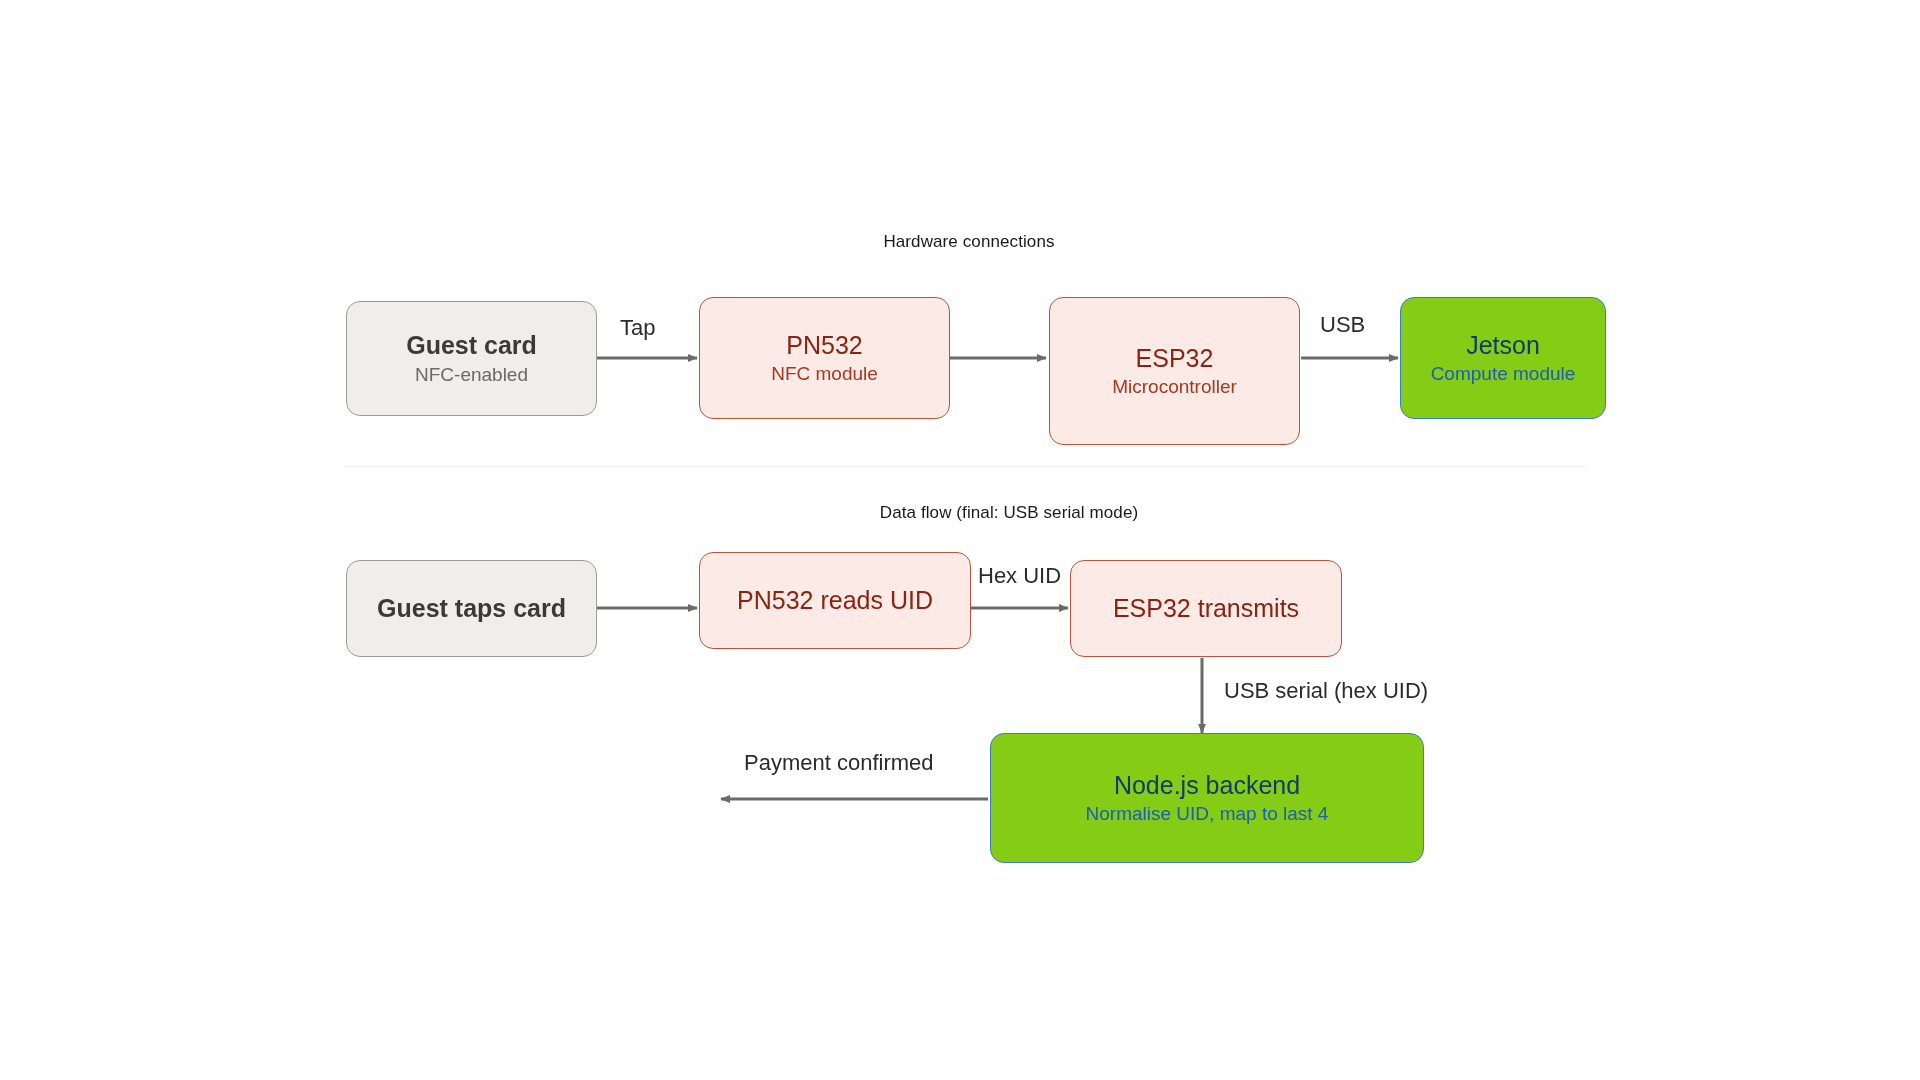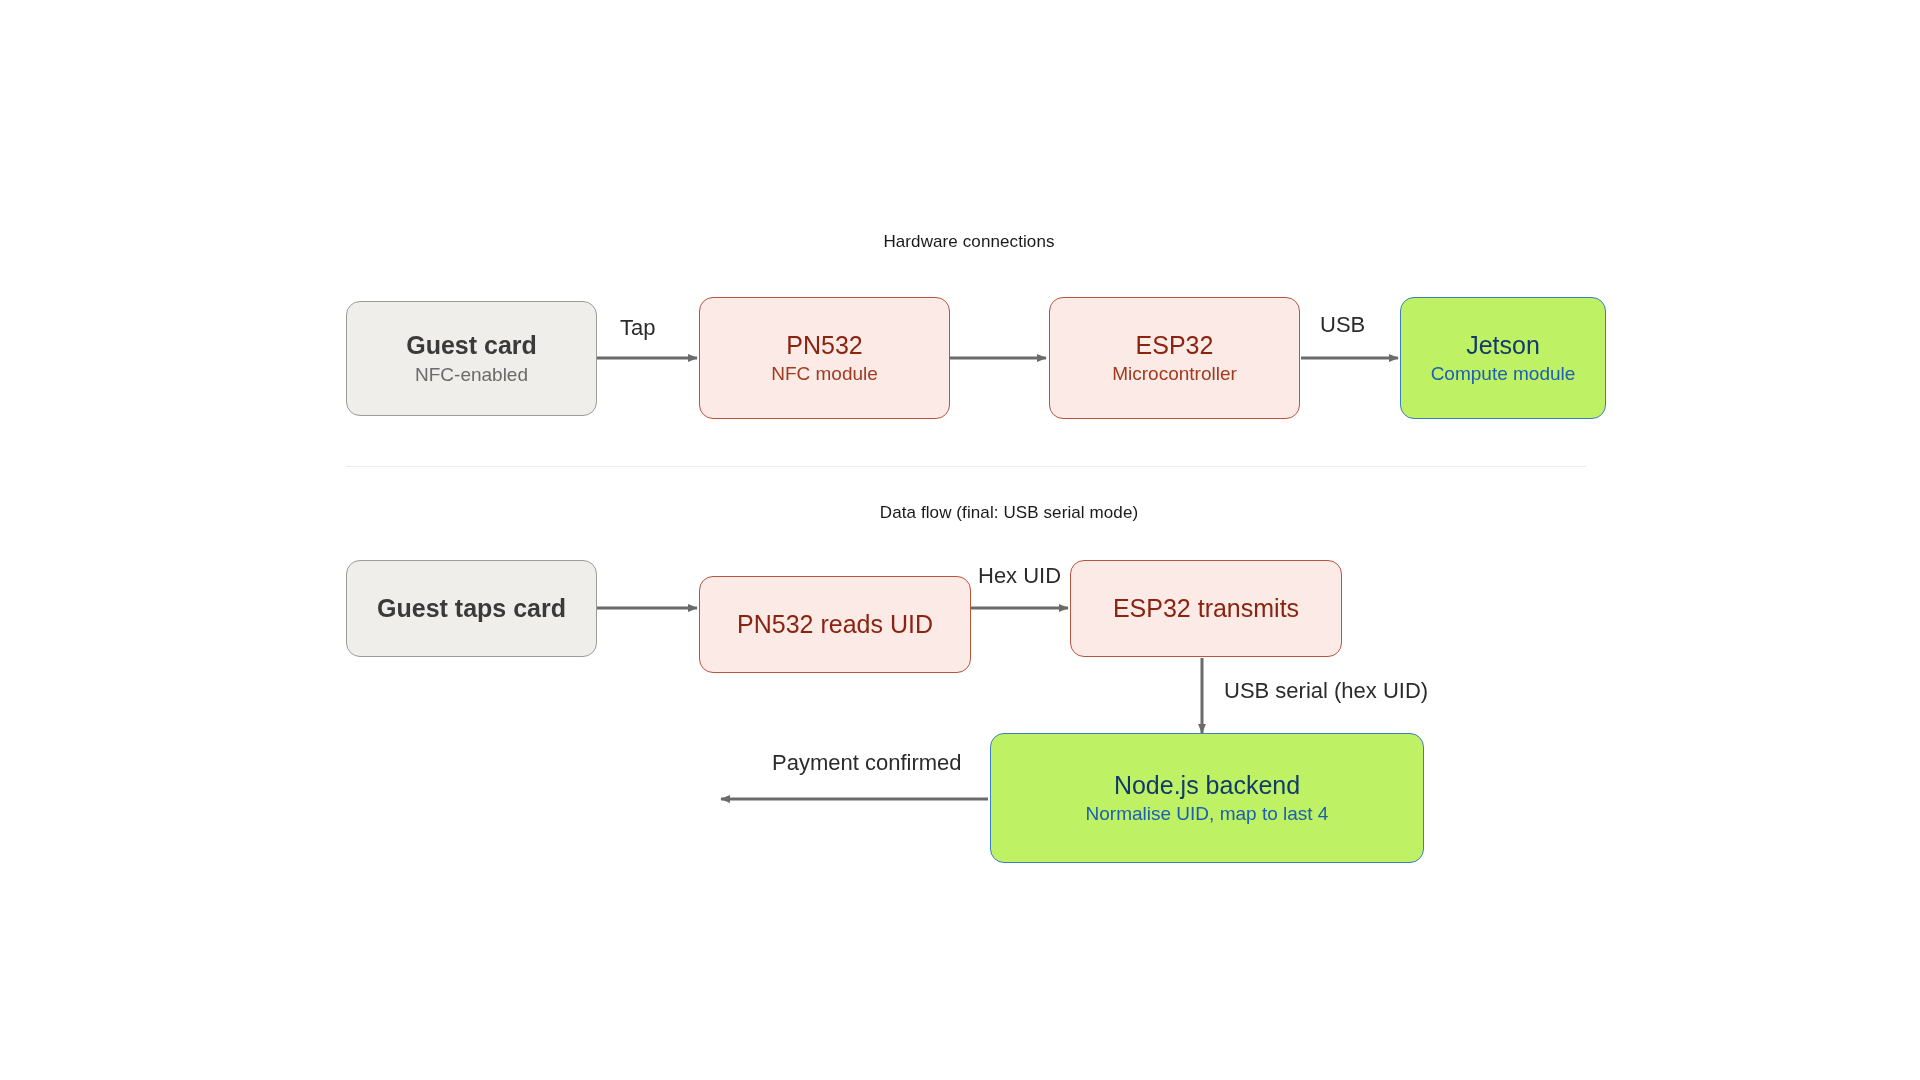--- a/index.html
+++ b/index.html
@@ -81,21 +81,21 @@
   
   .node.red {
     background: #fbeae6;
     border-color: #b8553f;
   }
   .node.red .title { color: #8a2410; }
   .node.red .sub   { color: #a13b20; }
 
   
   .node.blue {
-    background: #bef264;
+    background: #84cc16;
     border-color: #3c7ec4;
   }
   .node.blue .title { color: #123a6b; }
   .node.blue .sub   { color: #1a5fb4; }
 
   
   .edge-label {
     position: absolute;
     font-size: 22px;
     color: #2b2b2b;
@@ -151,48 +151,48 @@
   <div class="node grey" style="left:346px; top:301px; width:251px; height:115px;">
     <div class="title">Guest card</div>
     <div class="sub">NFC-enabled</div>
   </div>
 
   <div class="node red" style="left:699px; top:297px; width:251px; height:122px;">
     <div class="title">PN532</div>
     <div class="sub">NFC module</div>
   </div>
 
-  <div class="node red" style="left:1049px; top:297px; width:251px; height:122px;">
+  <div class="node red" style="left:1049px; top:297px; width:251px; height:148px;">
     <div class="title">ESP32</div>
     <div class="sub">Microcontroller</div>
   </div>
 
   <div class="node blue" style="left:1400px; top:297px; width:206px; height:122px;">
     <div class="title">Jetson</div>
     <div class="sub">Compute module</div>
   </div>
 
   <div class="edge-label" style="left:618px; top:315px;">Tap</div>
   <div class="edge-label" style="left:1318px; top:312px;">USB</div>
 
   <div class="node grey" style="left:346px; top:560px; width:251px; height:97px;">
     <div class="title">Guest taps card</div>
   </div>
 
-  <div class="node red" style="left:699px; top:576px; width:272px; height:97px;">
+  <div class="node red" style="left:699px; top:552px; width:272px; height:97px;">
     <div class="title">PN532 reads UID</div>
   </div>
 
   <div class="node red" style="left:1070px; top:560px; width:272px; height:97px;">
     <div class="title">ESP32 transmits</div>
   </div>
 
   <div class="node blue" style="left:990px; top:733px; width:434px; height:130px;">
     <div class="title">Node.js backend</div>
     <div class="sub">Normalise UID, map to last 4</div>
   </div>
 
 
   <div class="edge-label" style="left:976px; top:563px;">Hex UID</div>
   <div class="edge-label" style="left:1222px; top:678px;">USB serial (hex UID)</div>
-  <div class="edge-label" style="left:742px; top:750px;margin-left:28px;">Payment confirmed</div>
+  <div class="edge-label" style="left:742px; top:750px;">Payment confirmed</div>
 
 </div>
 
 </body></html>

